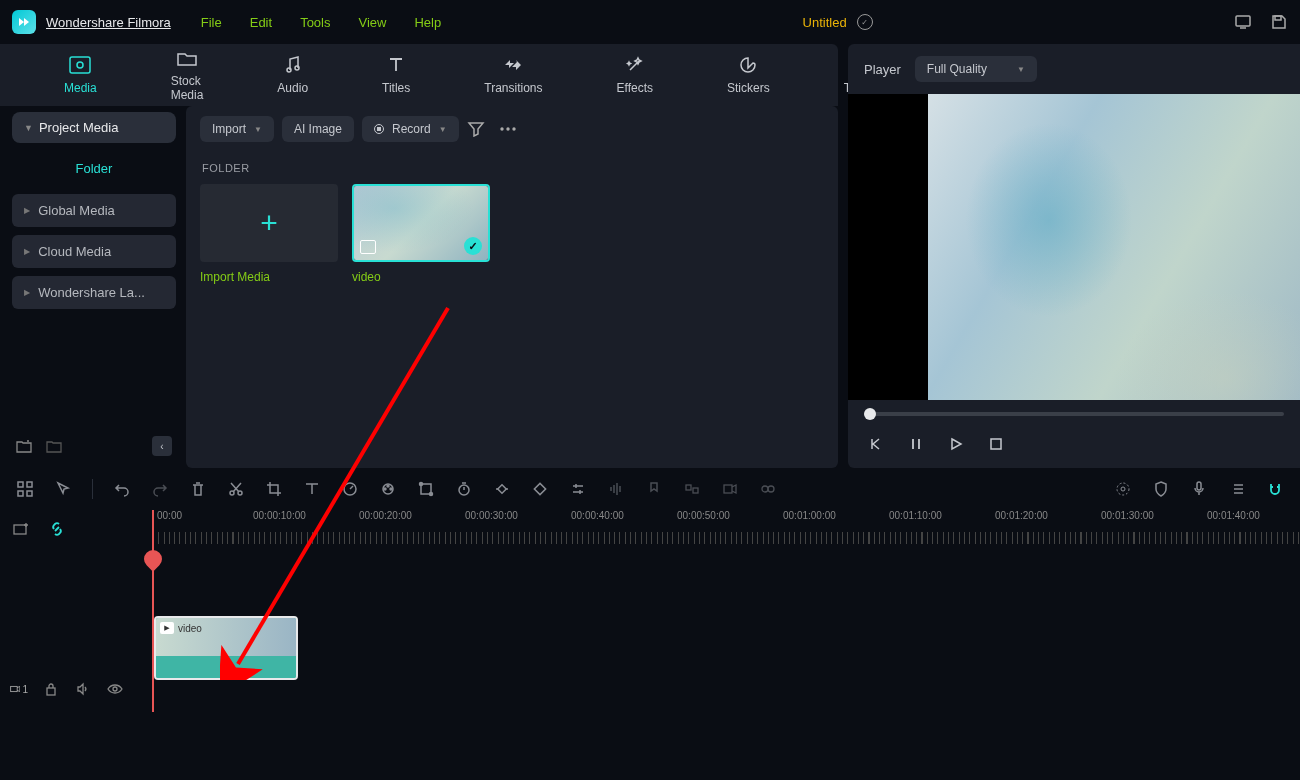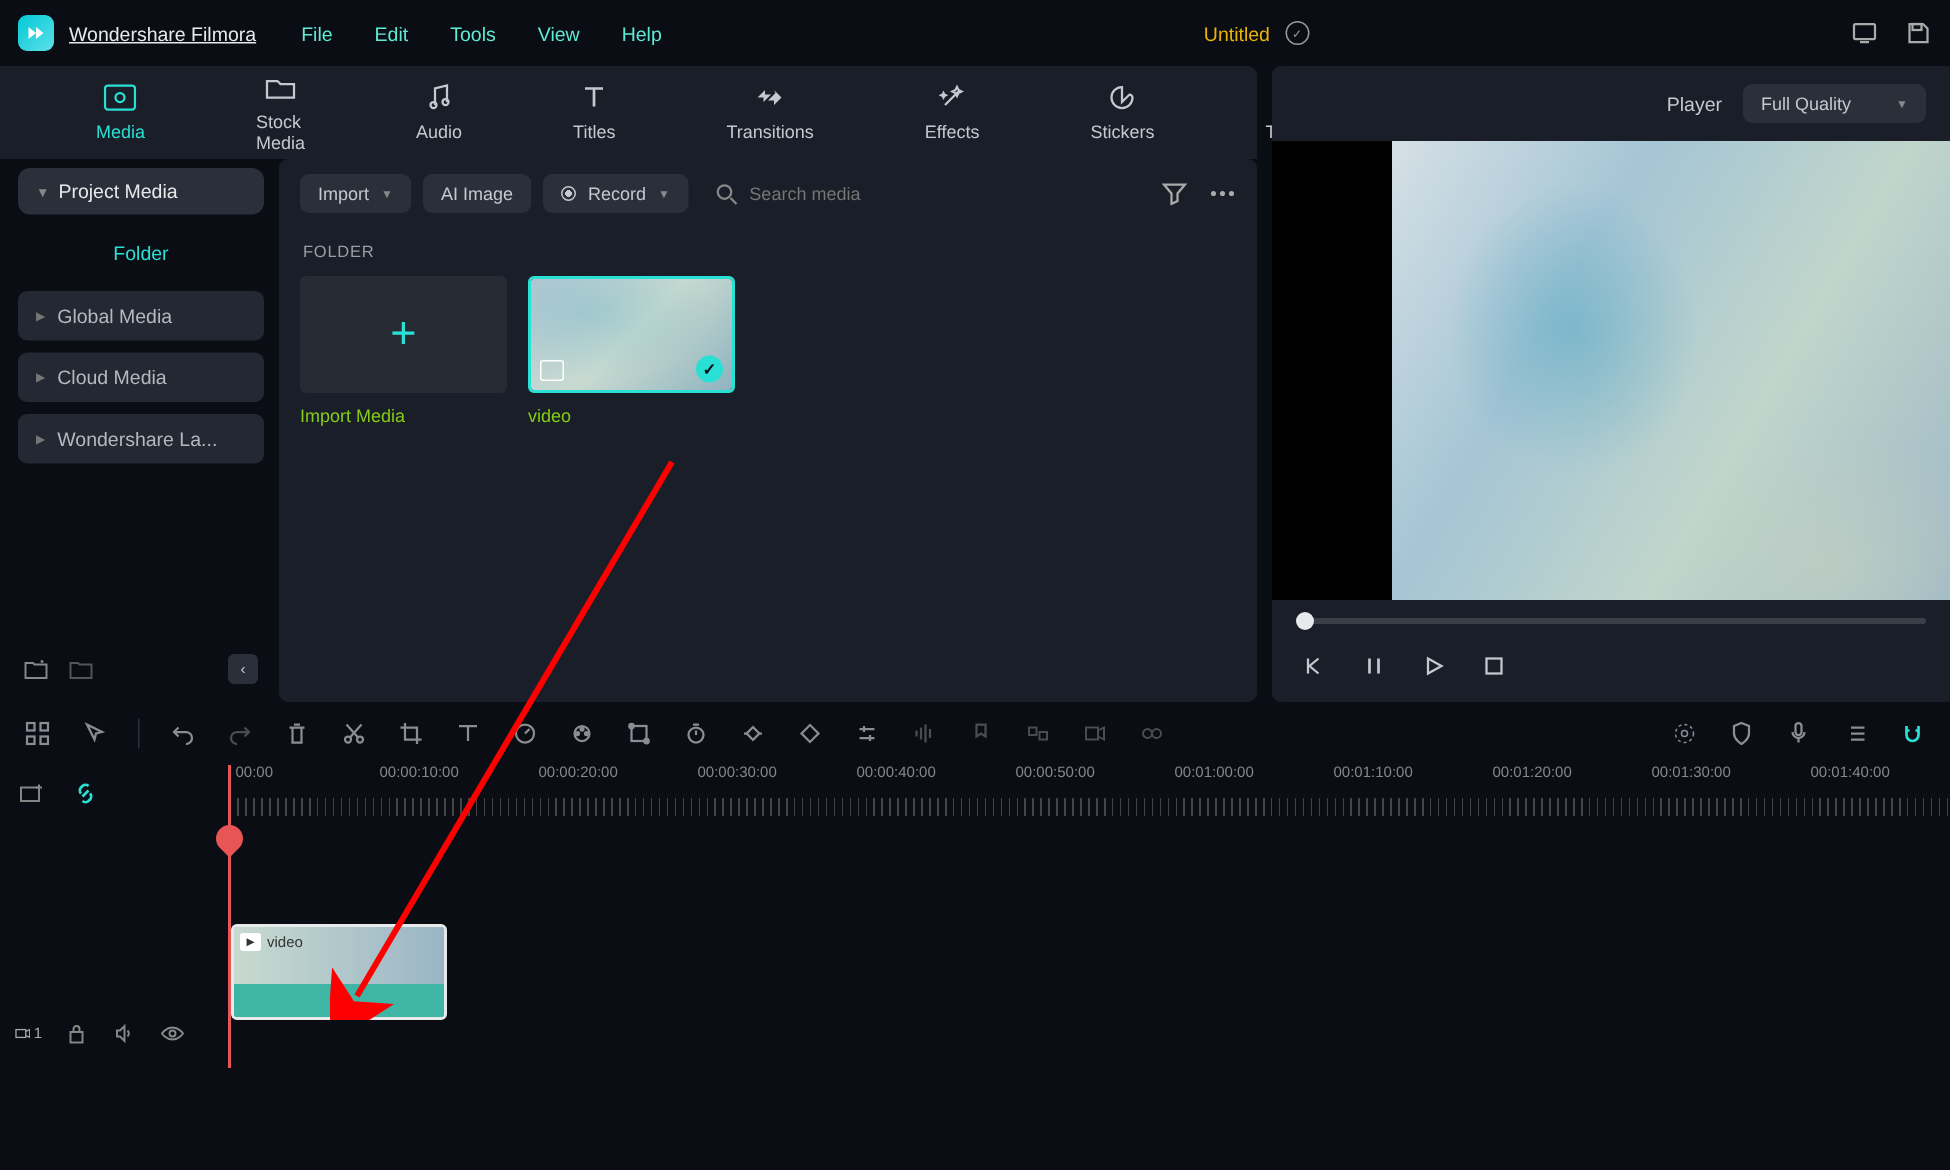--- a/index.html
+++ b/index.html
@@ -3,21 +3,21 @@
 <meta charset="utf-8">
 <style>
 * { margin: 0; padding: 0; box-sizing: border-box; font-family: -apple-system, BlinkMacSystemFont, "Segoe UI", sans-serif; }
 body { background: #0a0d14; color: #c5c8ce; width: 1300px; height: 780px; overflow: hidden; position: relative; }
 
 
 .titlebar { height: 44px; display: flex; align-items: center; padding: 0 12px; background: #0a0d14; }
 .logo { width: 24px; height: 24px; background: linear-gradient(135deg, #00c9d6, #5ee0e8); border-radius: 6px; display: flex; align-items: center; justify-content: center; margin-right: 10px; }
 .app-name { font-size: 13px; color: #e8e9eb; margin-right: 30px; text-decoration: underline; }
 .menu { display: flex; gap: 28px; }
-.menu-item { font-size: 13px; color: #5eead4; cursor: pointer; }
+.menu-item { font-size: 13px; color: #84cc16; cursor: pointer; }
 .titlebar-center { flex: 1; display: flex; justify-content: center; align-items: center; gap: 10px; }
 .doc-title { font-size: 13px; color: #eab308; }
 .check-circle { width: 16px; height: 16px; border: 1.5px solid #999; border-radius: 50%; display: flex; align-items: center; justify-content: center; font-size: 8px; color: #999; }
 .titlebar-right { display: flex; gap: 18px; }
 .titlebar-icon { width: 18px; height: 18px; color: #aaa; }
 
 
 .main-tabs { height: 62px; display: flex; align-items: center; padding: 0 28px; gap: 38px; background: #1a1e28; width: 838px; margin-top: 0; border-radius: 0 6px 0 0; }
 .main-tab { display: flex; flex-direction: column; align-items: center; gap: 6px; cursor: pointer; color: #c5c8ce; margin-left: 36px; }
 .main-tab.active { color: #29e0d5; }
@@ -56,21 +56,21 @@
 .media-thumb.selected { border: 2px solid #29e0d5; }
 .media-thumb .plus { font-size: 30px; color: #29e0d5; font-weight: 200; }
 .media-caption { font-size: 12px; color: #84cc16; }
 .video-thumb-bg { position: absolute; inset: 0; background: linear-gradient(135deg, #b5c9d4 0%, #c8dad0 50%, #8fb3c0 100%); }
 .video-thumb-bg::after { content: ""; position: absolute; inset: 0; background: radial-gradient(ellipse at 30% 30%, rgba(100,180,200,0.35), transparent 60%); }
 .thumb-badge { position: absolute; bottom: 6px; left: 6px; width: 16px; height: 14px; border: 1.2px solid #fff; border-radius: 2px; }
 .thumb-check { position: absolute; bottom: 5px; right: 6px; width: 18px; height: 18px; background: #29e0d5; border-radius: 50%; display: flex; align-items: center; justify-content: center; color: #0a0d14; font-size: 11px; font-weight: bold; }
 
 
 .player { flex: 1; background: #1a1e28; border-radius: 6px 0 0 6px; margin-top: 0; display: flex; flex-direction: column; }
-.player-header { display: flex; align-items: center; padding: 12px 16px; gap: 14px; justify-content: flex-end; }
+.player-header { display: flex; align-items: center; padding: 12px 16px; gap: 14px; }
 .player-label { font-size: 13px; color: #c5c8ce; }
 .quality-select { background: #2a2f3a; border-radius: 6px; padding: 6px 12px; font-size: 12px; display: flex; align-items: center; gap: 30px; cursor: pointer; }
 .player-video { flex: 1; background: #000; display: flex; justify-content: center; align-items: flex-start; overflow: hidden; }
 .player-frame { width: 100%; height: 356px; background: linear-gradient(120deg, #d5e0e5 0%, #a5c5d5 30%, #c0d5cb 60%, #9ab5c5 100%); position: relative; margin-left: 80px; }
 .player-frame::before { content:""; position:absolute; left:10%; top:8%; width:45%; height:55%; background: radial-gradient(ellipse, rgba(90,170,195,0.55), transparent 70%); border-radius: 50%; }
 .player-frame::after { content:""; position:absolute; right:-10%; bottom:-5%; width:60%; height:50%; background: radial-gradient(ellipse, rgba(200,210,190,0.5), transparent 70%); }
 .player-controls { padding: 12px 16px 16px 16px; }
 .progress { height: 4px; background: #3a3f48; border-radius: 2px; position: relative; margin-bottom: 20px; }
 .progress-thumb { position: absolute; left: 0; top: -4px; width: 12px; height: 12px; background: #e8e9eb; border-radius: 50%; }
 .play-row { display: flex; gap: 24px; align-items: center; padding-left: 4px; }
@@ -260,29 +260,20 @@
             <span>Import</span>
             <span class="dd">▼</span>
           </div>
           <div class="tb-btn">
             <span>AI Image</span>
           </div>
           <div class="tb-btn">
             <span class="rec-dot"></span>
             <span>Record</span>
             <span class="dd">▼</span>
-          </div>
-          <div class="search-wrap">
-            <span>
-                <svg width="15" height="15" viewBox="0 0 15 15" fill="none" stroke="#888" stroke-width="1.5">
-                  <circle cx="6" cy="6" r="4.5"></circle>
-                  <path d="M10 10l4 4"></path>
-                </svg>
-              </span>
-            <input class="search-input" placeholder="Search media" style="">
           </div>
           <div class="tb-right">
             <span>
                 <svg width="18" height="16" viewBox="0 0 18 16" fill="none" stroke="#aaa" stroke-width="1.5">
                   <path d="M2 2h14l-5 6v5l-4 2v-7z"></path>
                 </svg>
               </span>
             <span>
                 <svg width="18" height="16" viewBox="0 0 18 16" fill="#aaa">
                   <circle cx="3" cy="8" r="1.7"></circle>

